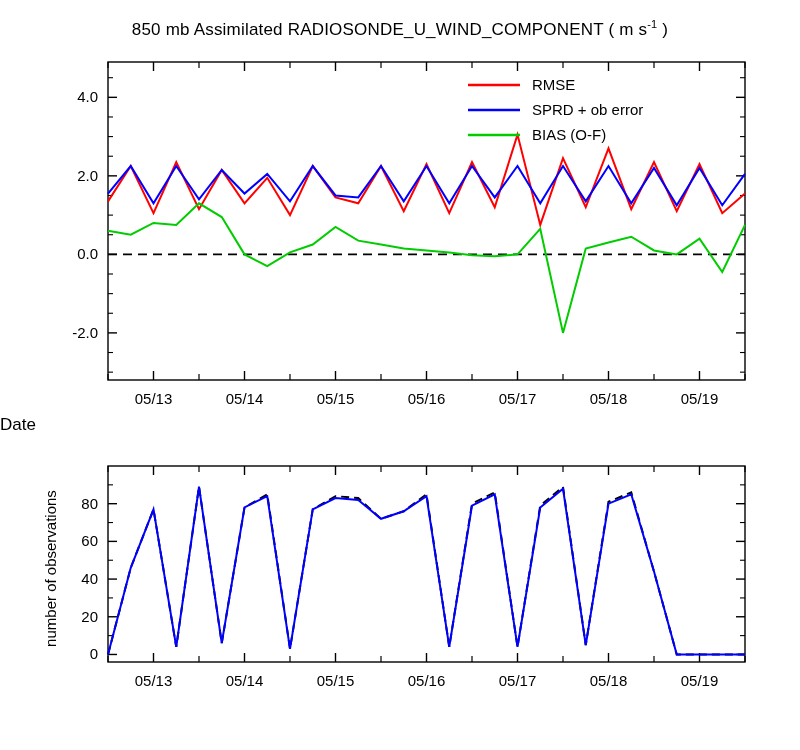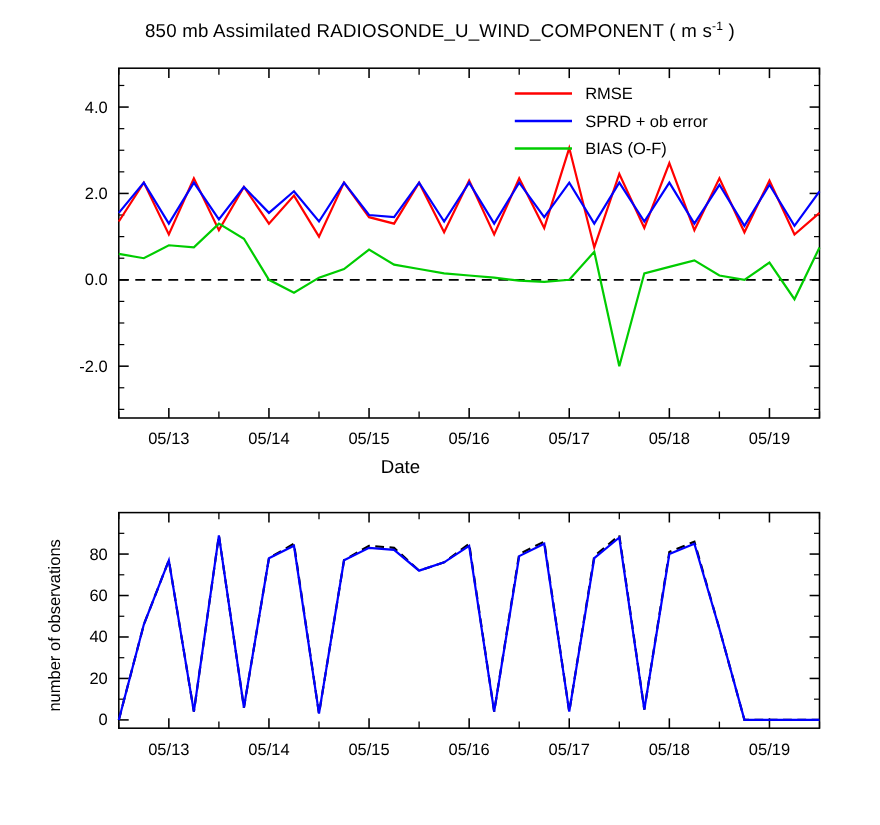--- a/index.html
+++ b/index.html
@@ -32,21 +32,20 @@
   }
   .title sup { font-size: 11px; vertical-align: super; }
   .axis-label {
     position: absolute;
     font-size: 17px;
   }
   #xlabel-top {
     left: 0;
     top: 415px;
     width: 728px;
-    text-align: center;
   }
   #ylabel-bottom {
     left: -60px;
     top: 560px;
     width: 220px;
     text-align: center;
     transform: rotate(-90deg);
     transform-origin: center center;
     font-size: 15px;
   }

